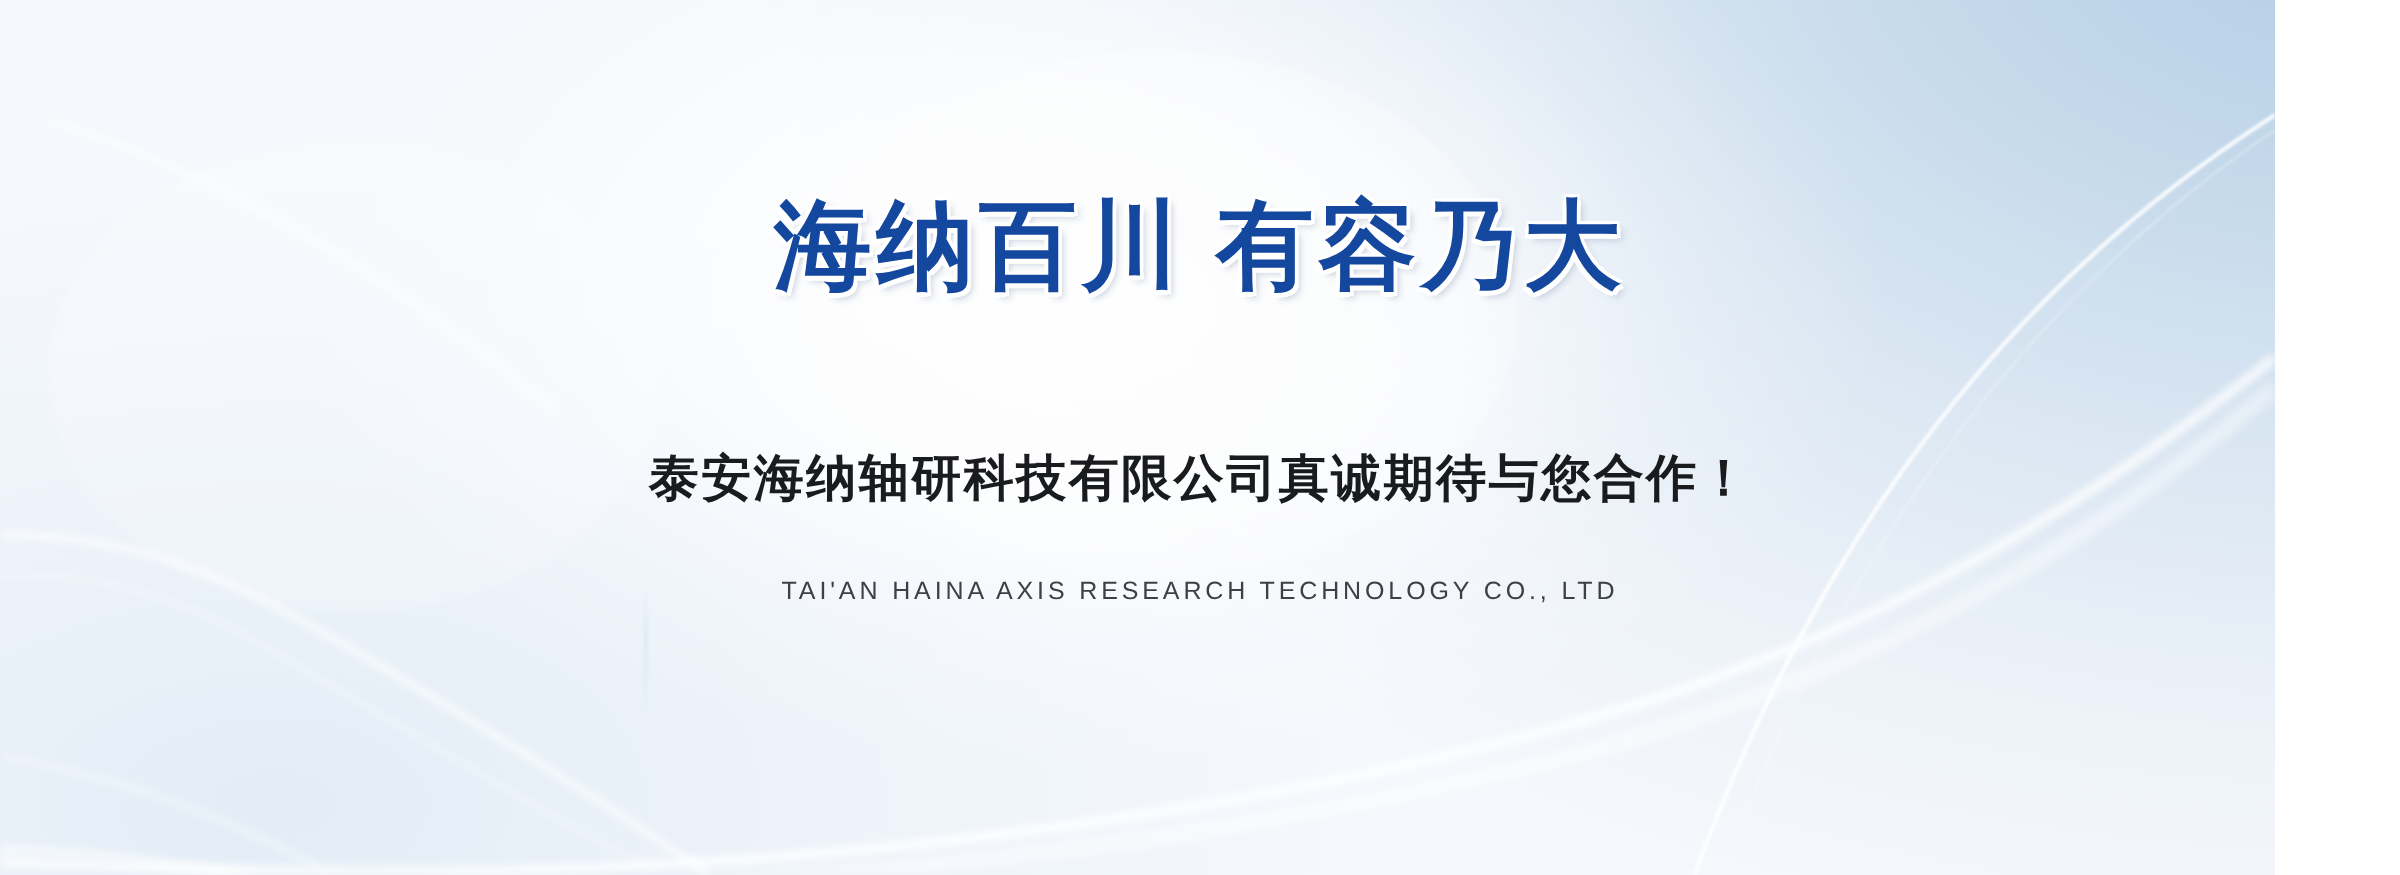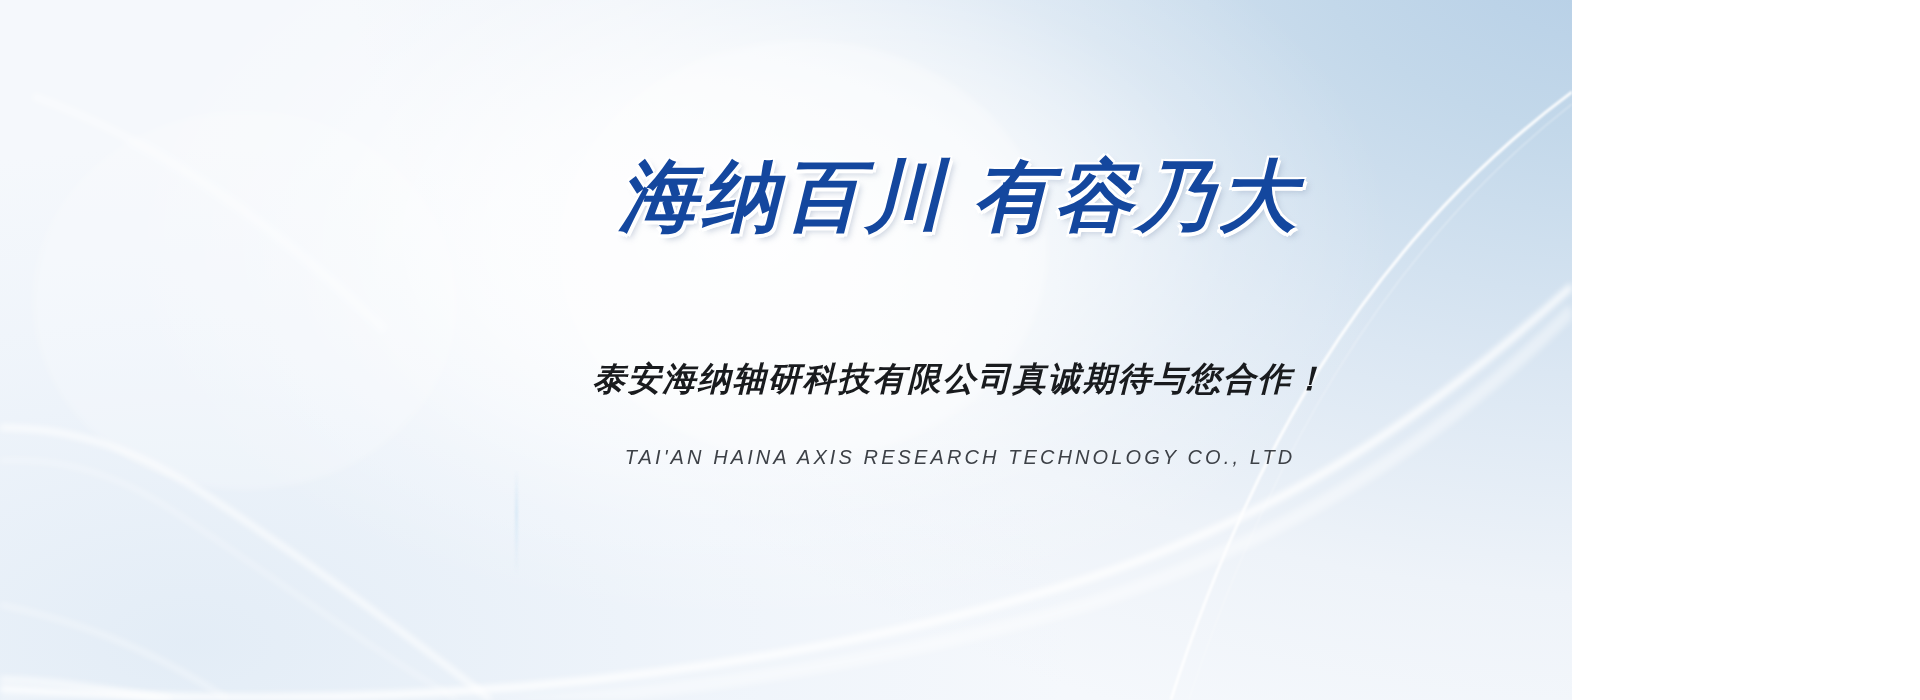--- a/index.html
+++ b/index.html
@@ -4,21 +4,21 @@
 <title>Banner</title>
 <style>
   html, body {
     margin: 0;
     padding: 0;
     background: #ffffff;
   }
 
   #banner {
     position: relative;
-    width: 1572px;
+    width: 1820px;
     height: 700px;
     overflow: hidden;
     font-family: "Liberation Sans", "DejaVu Sans", sans-serif;
     background:
       
       radial-gradient(ellipse 760px 460px at 48% 34%,
           rgba(255,255,255,0.96) 0%,
           rgba(255,255,255,0.72) 34%,
           rgba(255,255,255,0.22) 62%,
           rgba(255,255,255,0.0) 84%),
@@ -28,21 +28,20 @@
           rgba(232,240,249,0.45) 48%,
           rgba(255,255,255,0.0) 80%),
       
       radial-gradient(ellipse 1500px 1000px at 104% -12%,
           #b2cce5 0%,
           #c3d8ea 22%,
           #dbe7f3 46%,
           #eef3f9 68%,
           #f5f8fc 86%),
       linear-gradient(160deg, #f2f5fa 0%, #e8eff7 40%, #dde8f3 72%, #eaf1f8 100%);
-    font-style: italic;
   }
 
   
   .bg-layer {
     position: absolute;
     inset: 0;
     width: 100%;
     height: 100%;
     pointer-events: none;
   }
@@ -91,21 +90,21 @@
        2px -2px 0 #ffffff,
       -2px -2px 0 #ffffff,
        3px  3px 0 #ffffff,
       -3px  3px 0 #ffffff,
        0    4px 0 #ffffff,
        4px  5px 6px rgba(120,140,170,0.38);
   }
 
   .subtitle {
     margin-top: 68px;
-    font-size: 33px;
+    font-size: 40px;
     line-height: 1.25;
     font-weight: 700;
     letter-spacing: 2px;
     color: #191b1e;
     white-space: pre;
   }
 
   .subtitle-en {
     margin-top: 12px;
     font-size: 20px;

